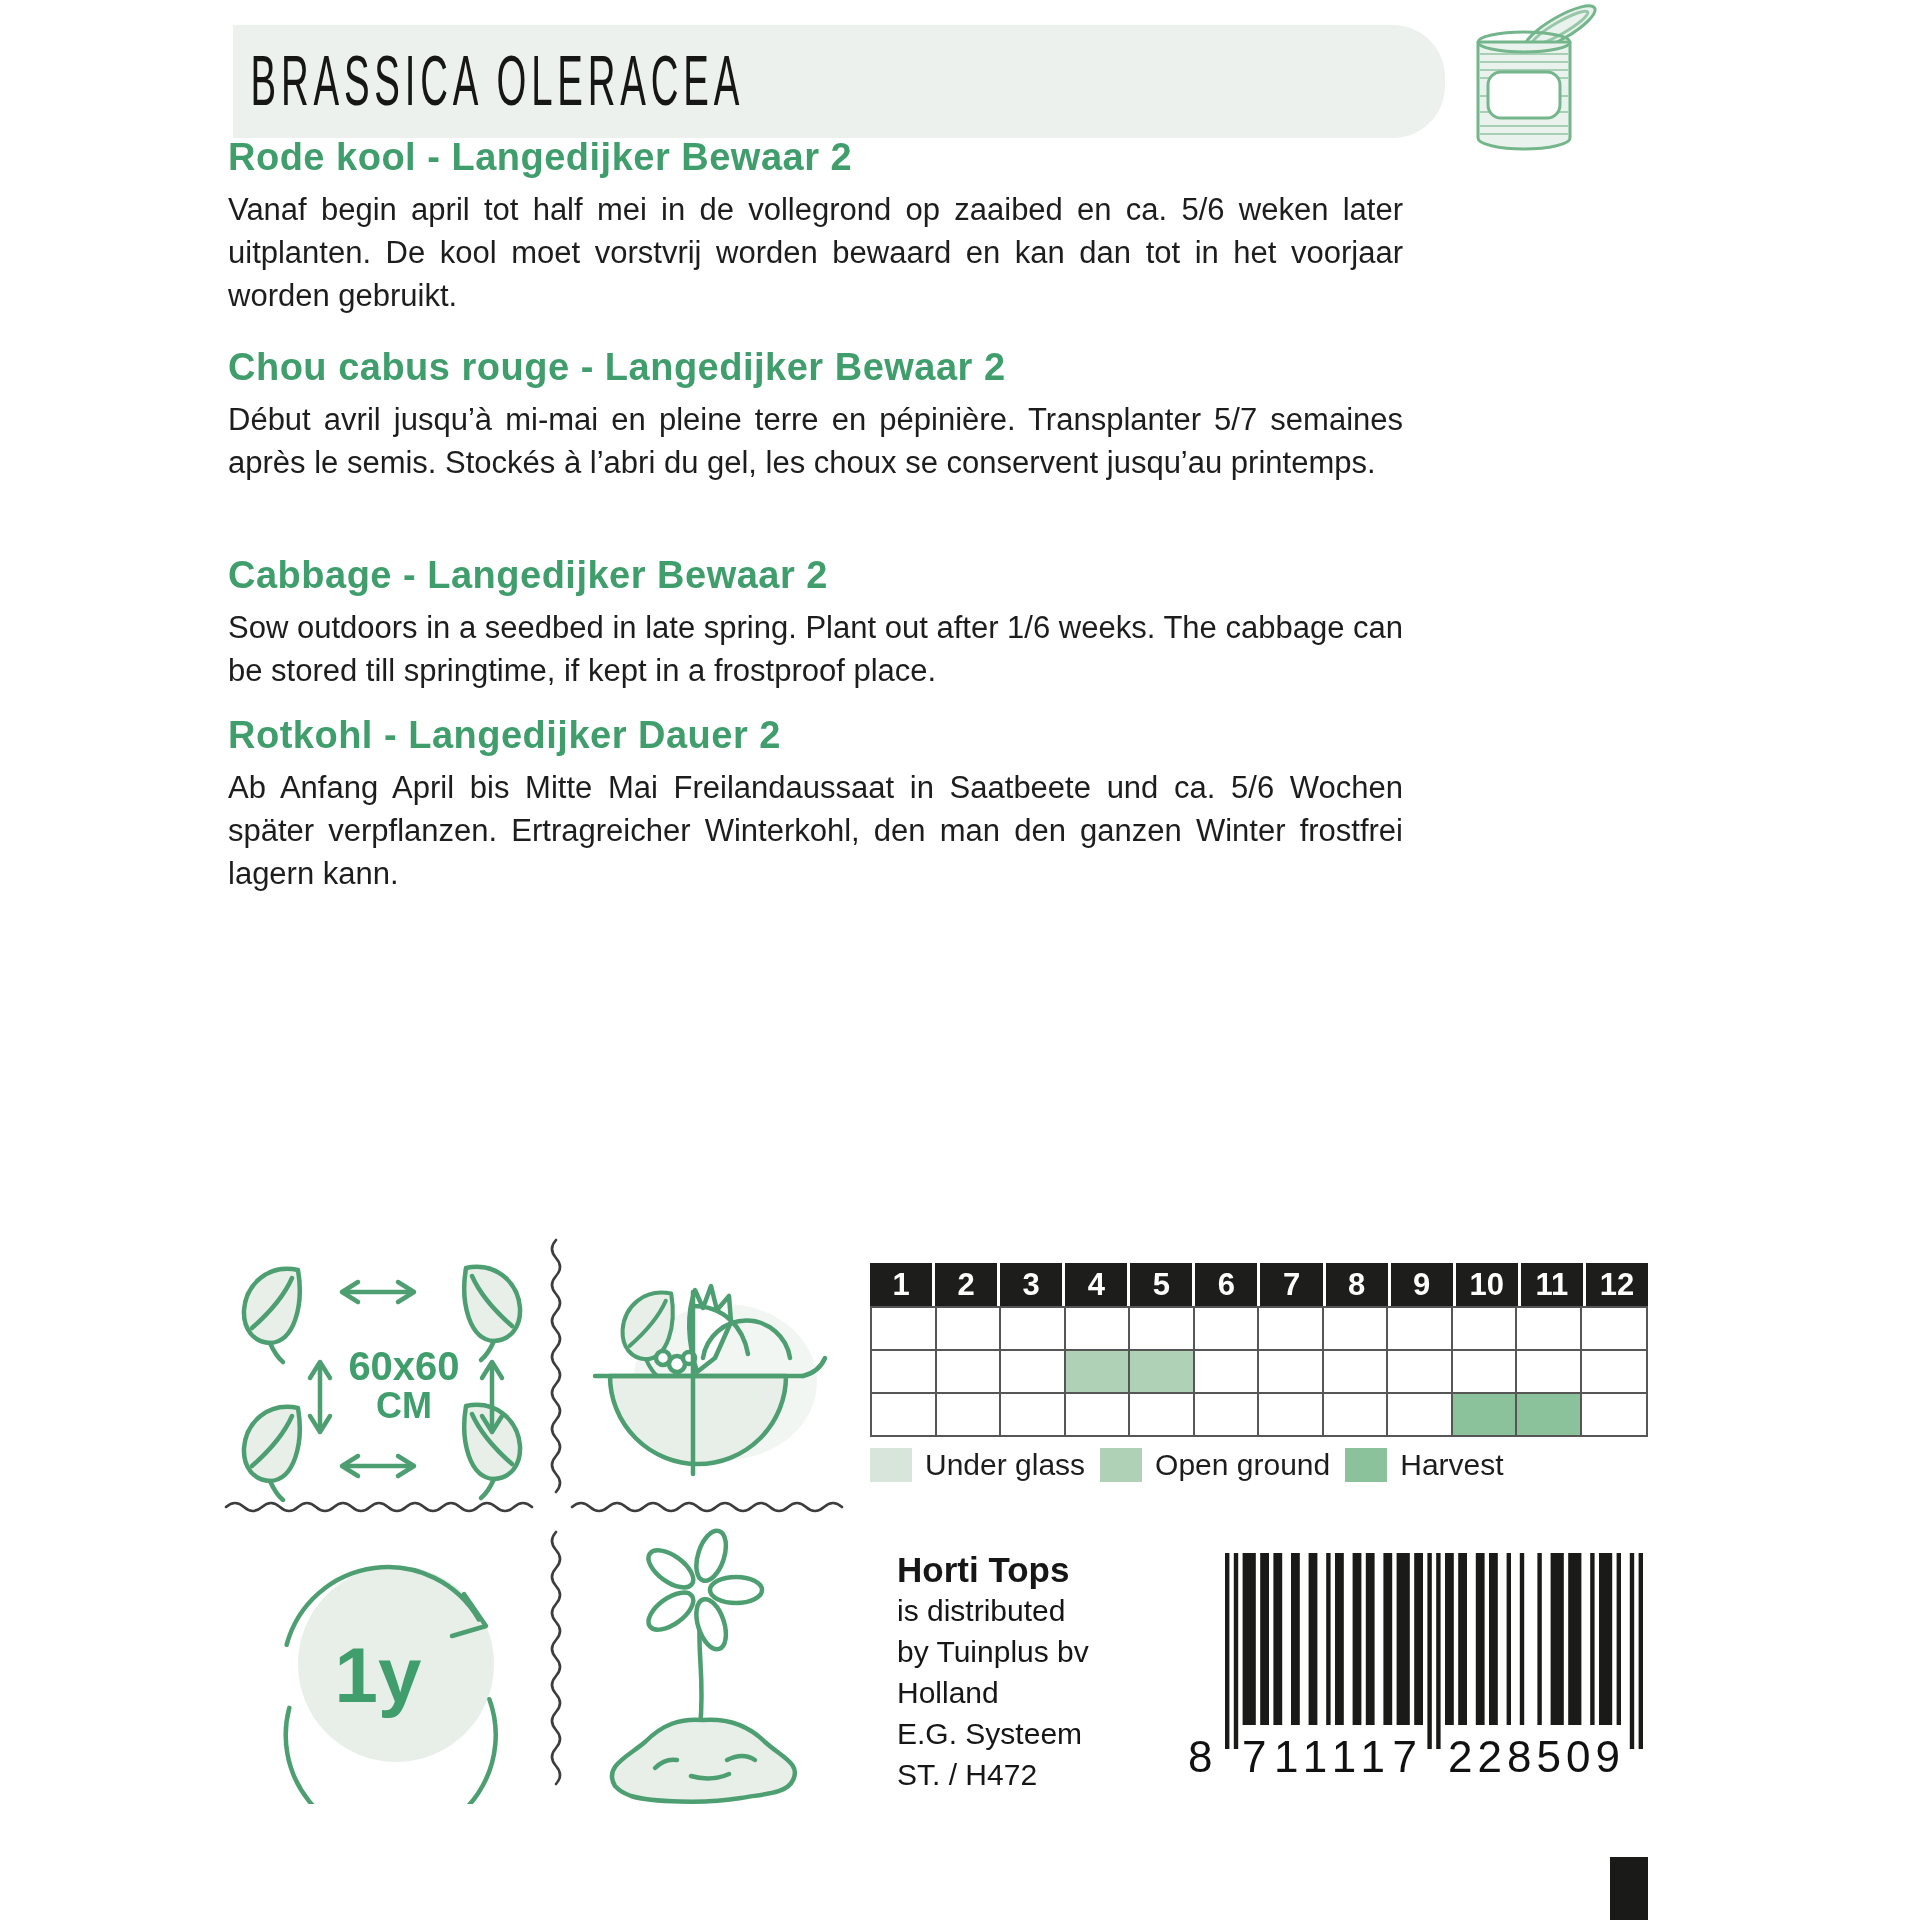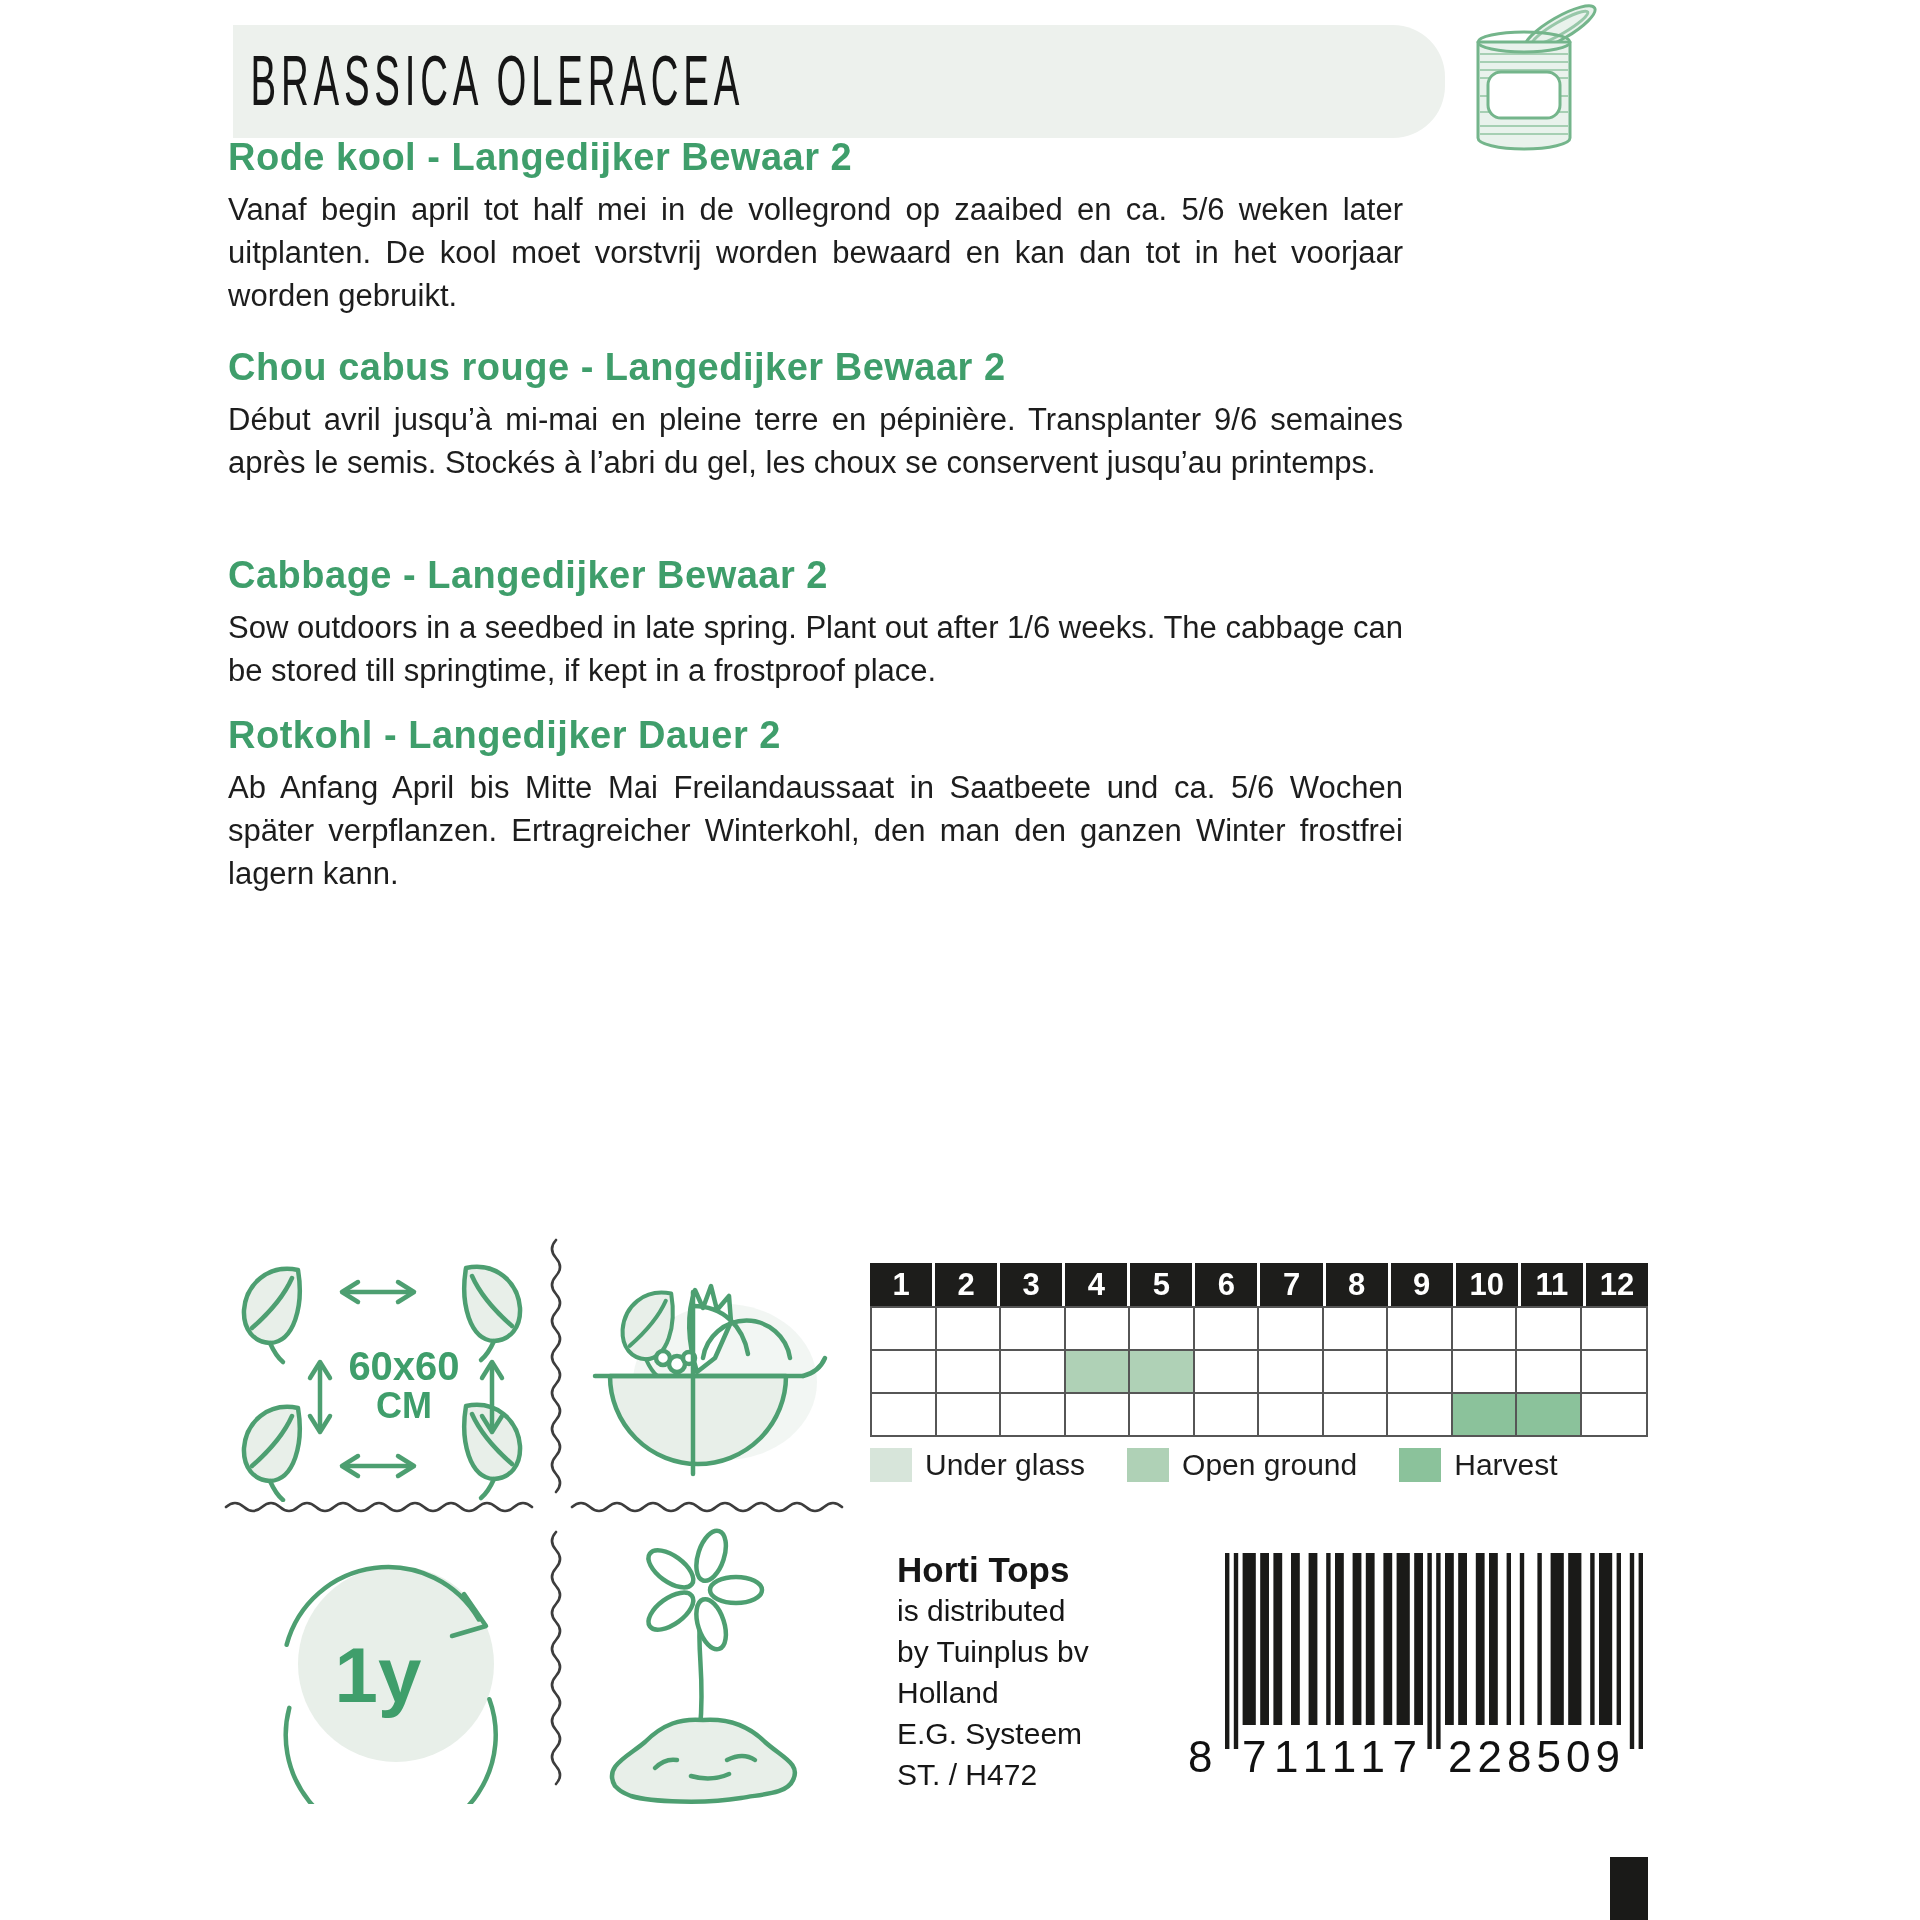--- a/index.html
+++ b/index.html
@@ -29,21 +29,21 @@
 
   
   .calendar{position:absolute;left:870px;top:1263px;width:778px;}
   .cal-header{display:grid;grid-template-columns:repeat(12,1fr);gap:3px;height:43px;}
   .cal-header .hcell{background:var(--calheader);color:#fff;font-weight:700;font-size:31px;
                      display:flex;align-items:center;justify-content:center;}
   .cal-body{display:grid;grid-template-columns:repeat(12,1fr);border:2px solid var(--calborder);border-top-width:2px;margin-top:0;}
   .cal-body .cell{height:41px;background:#fff;border-right:2px solid var(--calborder);border-bottom:2px solid var(--calborder);}
   .cal-body .cell:nth-child(12n){border-right:none;}
   .cal-body .cell:nth-child(n+25){border-bottom:none;}
-  .legend{display:flex;align-items:center;margin-top:11px;font-size:30px;color:var(--ink);gap:27px;}
+  .legend{display:flex;align-items:center;margin-top:11px;font-size:30px;color:var(--ink);}
   .legend .item{display:flex;align-items:center;margin-right:15px;}
   .legend .legend-swatch{width:42px;height:34px;display:inline-block;margin-right:13px;}
 
   
   .distributor{position:absolute;left:897px;top:1550px;color:#161616;}
   .distributor .brand{font-size:35px;font-weight:700;margin-bottom:0;}
   .distributor .dline{font-size:30px;line-height:41px;}
 
   
   .barcode{position:absolute;left:1180px;top:1550px;}
@@ -92,21 +92,21 @@
     <ellipse class="can" fill="none" cx="62" cy="42" rx="46" ry="10"></ellipse>
   </svg>
 
   <section class="lang" style="top:136px">
     <h2>Rode kool - Langedijker Bewaar 2</h2>
     <p>Vanaf begin april tot half mei in de vollegrond op zaaibed en ca. 5/6 weken later uitplanten. De kool moet vorstvrij worden bewaard en kan dan tot in het voorjaar worden gebruikt.</p>
   </section>
 
   <section class="lang" style="top:346px">
     <h2>Chou cabus rouge - Langedijker Bewaar 2</h2>
-    <p>Début avril jusqu’à mi-mai en pleine terre en pépinière. Transplanter 9/6 semaines après le semis. Stockés à l’abri du gel, les choux se conservent jusqu’au printemps.</p>
+    <p>Début avril jusqu’à mi-mai en pleine terre en pépinière. Transplanter 5/7 semaines après le semis. Stockés à l’abri du gel, les choux se conservent jusqu’au printemps.</p>
   </section>
 
   <section class="lang" style="top:554px">
     <h2>Cabbage - Langedijker Bewaar 2</h2>
     <p>Sow outdoors in a seedbed in late spring. Plant out after 1/6 weeks. The cabbage can be stored till springtime, if kept in a frostproof place.</p>
   </section>
 
   <section class="lang" style="top:714px">
     <h2>Rotkohl - Langedijker Dauer 2</h2>
     <p>Ab Anfang April bis Mitte Mai Freilandaussaat in Saatbeete und ca. 5/6 Wochen später verpflanzen. Ertragreicher Winterkohl, den man den ganzen Winter frostfrei lagern kann.</p>

